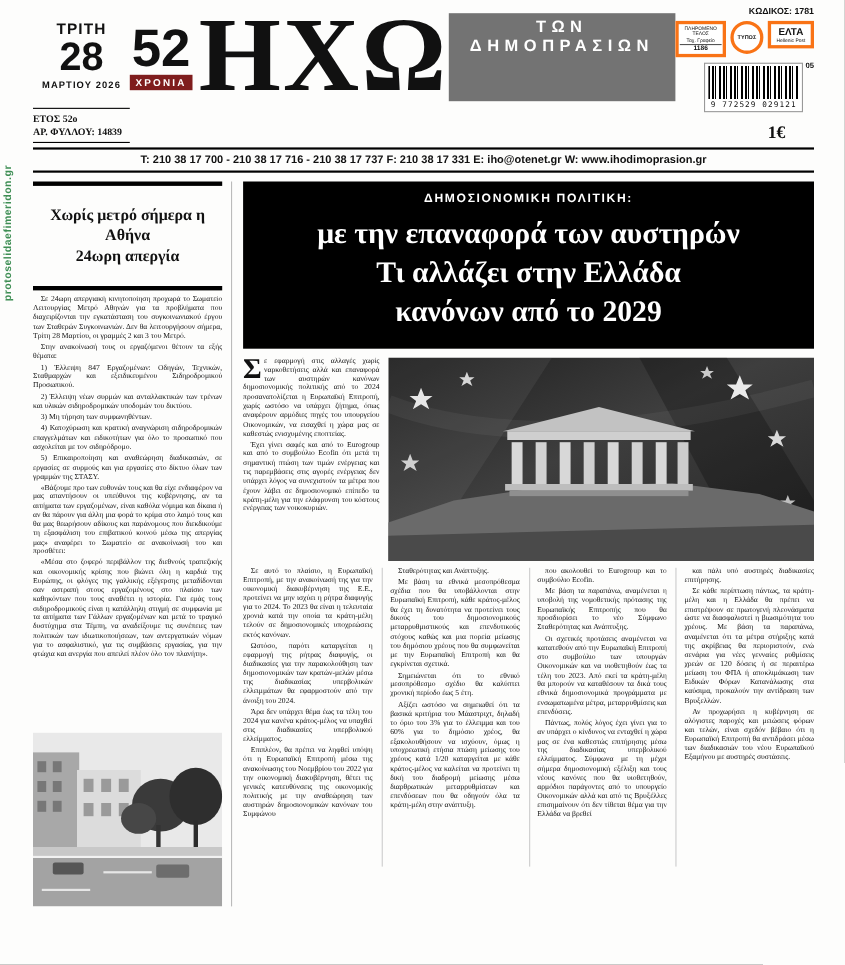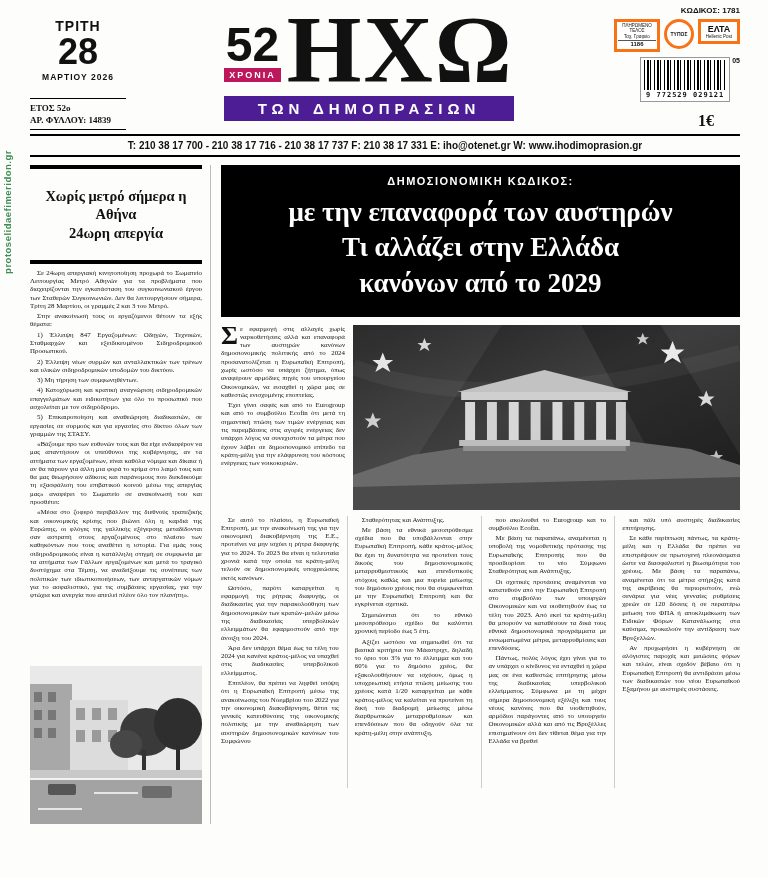--- a/index.html
+++ b/index.html
@@ -13,44 +13,44 @@
            padding:4px 0;font-family:"Liberation Serif",serif;font-size:13px;font-weight:bold;letter-spacing:6px;}
   
   .masthead{display:flex;justify-content:space-between;align-items:flex-start;margin:6px 28px 0 30px;}
   .date-block{width:96px;text-align:center;padding-top:12px;}
   .day{font-family:"Liberation Sans",sans-serif;font-weight:bold;font-size:14px;letter-spacing:1px;}
   .daynum{font-family:"Liberation Sans",sans-serif;font-weight:900;font-size:36px;line-height:1;}
   .monthyear{font-family:"Liberation Sans",sans-serif;font-weight:bold;font-size:8.5px;letter-spacing:1px;margin-top:2px;}
   .etos-block{margin-top:16px;border-top:1px solid #000;border-bottom:1px solid #000;padding:3px 0;
               font-family:"Liberation Serif",serif;font-weight:bold;font-size:9px;text-align:left;}
   .etos-block div{padding:1px 0;}
-  .logo-block{display:flex;flex-direction:column;align-items:center;margin-top:2px;}
+  .logo-block{display:flex;flex-direction:row;align-items:center;margin-top:2px;}
   .logo-top{display:flex;align-items:flex-end;gap:6px;}
   .anniv{text-align:center;padding-bottom:10px;}
   .anniv-num{font-family:"Liberation Sans",sans-serif;font-weight:900;font-size:48px;line-height:.95;}
-  .anniv-chip{background:#be185d;color:#fff;font-family:"Liberation Sans",sans-serif;font-weight:bold;
+  .anniv-chip{background:#7f1d1d;color:#fff;font-family:"Liberation Sans",sans-serif;font-weight:bold;
               font-size:9px;letter-spacing:2px;padding:2px 5px;margin-top:1px;}
   .np-title{font-family:"Liberation Serif",serif;font-weight:bold;font-size:96px;line-height:.88;letter-spacing:2px;}
-  .subtitle-strip{background:#4c1d95;color:#fff;font-family:"Liberation Sans",sans-serif;font-weight:bold;
+  .subtitle-strip{background:#737373;color:#fff;font-family:"Liberation Sans",sans-serif;font-weight:bold;
                   font-size:15px;letter-spacing:5px;padding:4px 14px;margin-top:4px;align-self:stretch;text-align:center;}
   .right-block{width:128px;display:flex;flex-direction:column;align-items:flex-end;}
   .kodikos{font-family:"Liberation Sans",sans-serif;font-size:8px;font-weight:bold;margin-bottom:4px;}
   .stamps{display:flex;gap:4px;align-items:flex-start;margin-bottom:5px;}
   .stamp{border:3px solid #f97316;font-family:"Liberation Sans",sans-serif;text-align:center;background:#fff;}
   .stamp-paid{width:38px;font-size:4.5px;line-height:1.2;padding:1px;}
   .stamp-paid .permit{border-top:1px solid #555;margin-top:1px;font-size:6px;font-weight:bold;}
   .stamp-press{width:24px;height:24px;border-radius:50%;display:flex;align-items:center;justify-content:center;
                font-size:5px;font-weight:bold;}
   .stamp-elta{width:34px;padding:2px 1px;}
   .elta-name{font-weight:900;font-size:9px;}
   .elta-sub{font-size:4.5px;}
   .barcode-row{display:flex;align-items:flex-start;gap:2px;}
   .barcode-wrap{border:1px solid #999;padding:2px 3px;background:#fff;text-align:center;}
   .barcode{width:82px;height:30px;background:repeating-linear-gradient(90deg,#000 0 1px,#fff 1px 3px,#000 3px 5px,#fff 5px 6px,#000 6px 7px,#fff 7px 10px);}
-  .barcode-num{font-family:"DejaVu Sans Mono",monospace;font-size:7px;letter-spacing:1px;margin-top:1px;font-weight:bold;}
+  .barcode-num{font-family:"DejaVu Sans Mono",monospace;font-size:7px;letter-spacing:1px;margin-top:1px;}
   .barcode-issue{font-family:"Liberation Sans",sans-serif;font-size:7px;font-weight:bold;}
   .price{font-family:"Liberation Serif",serif;font-weight:bold;font-size:16px;margin-top:10px;padding-right:26px;}
   
   .contact-bar{margin:4px 28px 0 30px;border-top:2px solid #000;border-bottom:2px solid #000;
                text-align:center;padding:4px 0;font-family:"Liberation Sans",sans-serif;font-weight:bold;font-size:10px;}
   
   .content{display:flex;gap:10px;margin:8px 28px 0 30px;}
   .left-col{width:172px;border-right:1px solid #bbb;padding-right:8px;}
   .side-head{border-top:4px solid #000;border-bottom:4px solid #000;padding:18px 1px;text-align:center;
              font-family:"Liberation Serif",serif;font-weight:bold;font-size:14.5px;line-height:1.25;}
@@ -180,21 +180,21 @@
           <rect x="18" y="118" width="28" height="11" rx="2" fill="#565656"></rect>
           <rect x="112" y="120" width="30" height="12" rx="2" fill="#6d6d6d"></rect>
           <rect x="64" y="126" width="44" height="2" fill="#e6e6e6"></rect>
           <rect x="8" y="142" width="44" height="2" fill="#e6e6e6"></rect>
         </svg>
       </div>
     </div>
 
     <div class="right-col">
       <div class="main-head">
-        <div class="kicker">ΔΗΜΟΣΙΟΝΟΜΙΚΗ ΚΩΔΙΚΟΣ:</div>
+        <div class="kicker">ΔΗΜΟΣΙΟΝΟΜΙΚΗ ΠΟΛΙΤΙΚΗ:</div>
         <div class="headline">
           <div>με την επαναφορά των αυστηρών</div>
           <div>Τι αλλάζει στην Ελλάδα</div>
           <div>κανόνων από το 2029</div>
         </div>
       </div>
 
       <div class="arow">
         <div class="colA">
           <p class="first"><span class="dropcap">Σ</span><span>ε εφαρμογή στις αλλαγές χωρίς ναρκοθετήσεις αλλά και επαναφορά των αυστηρών κανόνων δημοσιονομικής πολιτικής από το 2024 προσανατολίζεται η Ευρωπαϊκή Επιτροπή, χωρίς ωστόσο να υπάρχει ζήτημα, όπως αναφέρουν αρμόδιες πηγές του υπουργείου Οικονομικών, να εισαχθεί η χώρα μας σε καθεστώς ενισχυμένης εποπτείας.</span></p>

